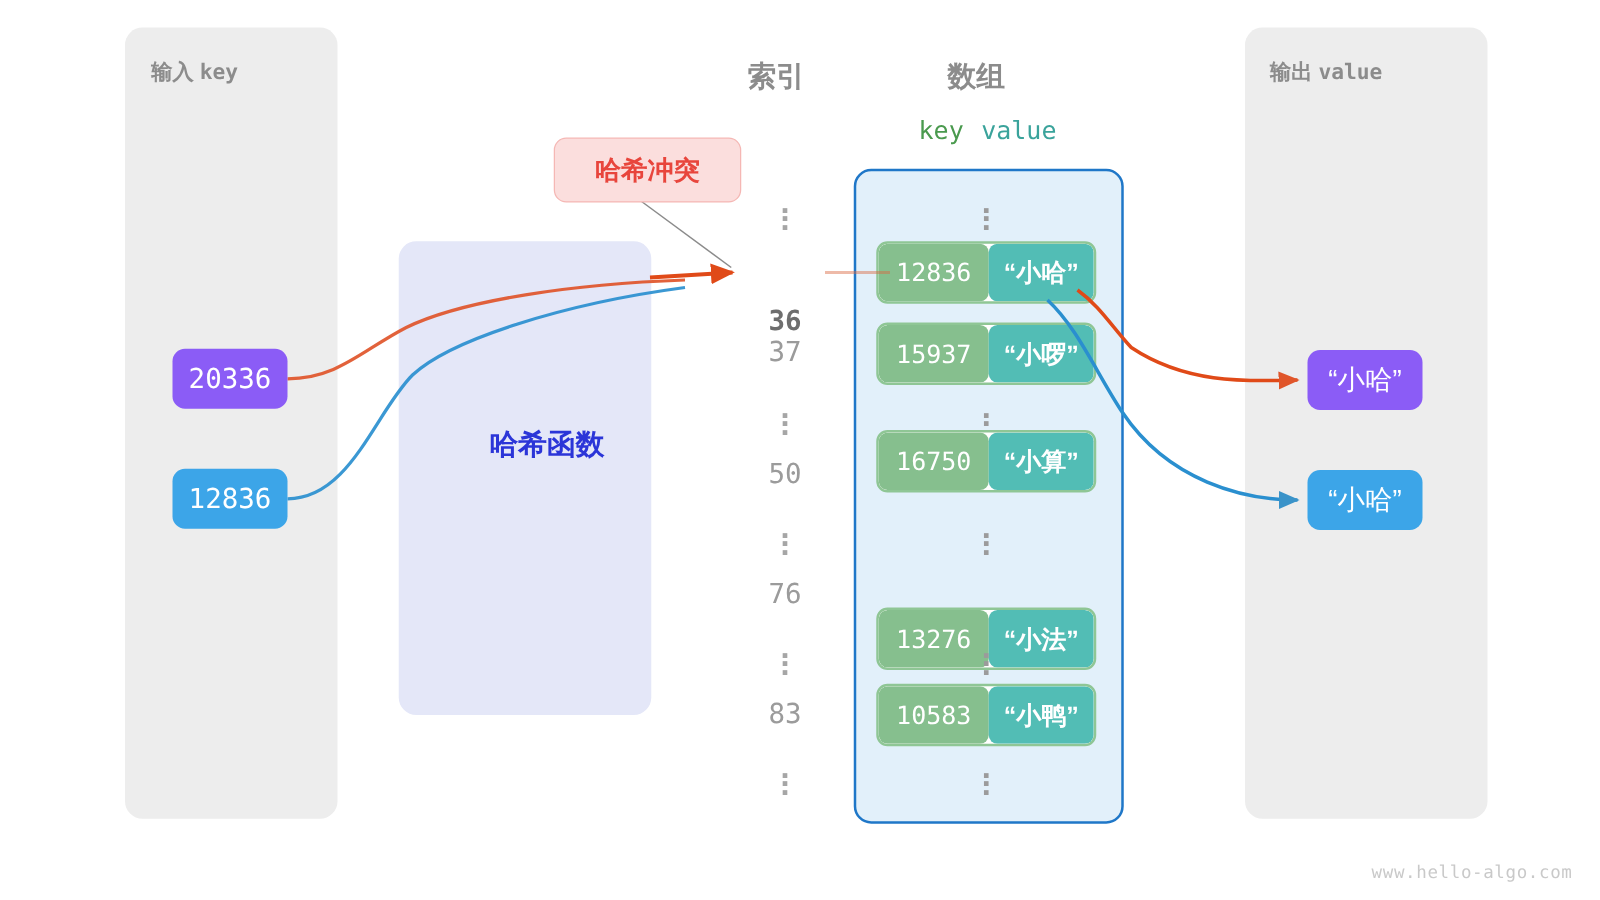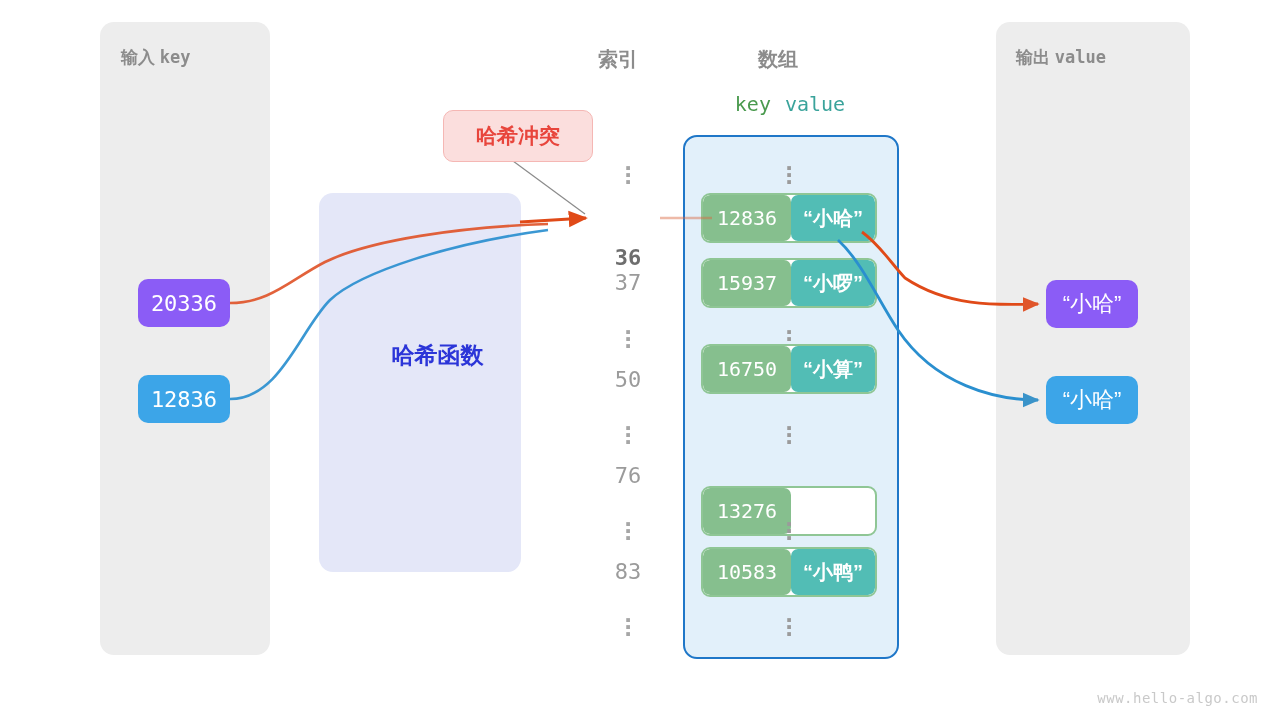--- a/index.html
+++ b/index.html
@@ -43,21 +43,21 @@
     font-family: "DejaVu Sans Mono", "Liberation Mono", monospace;
     font-weight: bold;
   }
   #title-input  { left: 121px; top: 46px; }
   #title-output { left: 1016px; top: 46px; }
 
   
   .col-caption {
     position: absolute;
     color: #8c8c8c;
-    font-size: 20px;
+    font-size: 23px;
     font-weight: bold;
     white-space: nowrap;
   }
   #caption-index { left: 598px; top: 46px; }
   #caption-array { left: 758px; top: 46px; }
 
   #kv-header {
     position: absolute;
     left: 684px; top: 92px;
     width: 212px;
@@ -326,20 +326,21 @@
     <div class="k">16750</div>
     <div class="v">“小算”</div>
   </div>
   <div class="bucket-dots" style="top:418px;">
       <b>.</b>
       <b>.</b>
       <b>.</b>
     </div>
   <div class="kv-cell" style="top:451px;margin-top:35px;">
     <div class="k">13276</div>
+    <div class="v">“小法”</div>
   </div>
   <div class="bucket-dots" style="top:514px;">
       <b>.</b>
       <b>.</b>
       <b>.</b>
     </div>
   <div class="kv-cell" style="top:547px;">
     <div class="k">10583</div>
     <div class="v">“小鸭”</div>
   </div>

